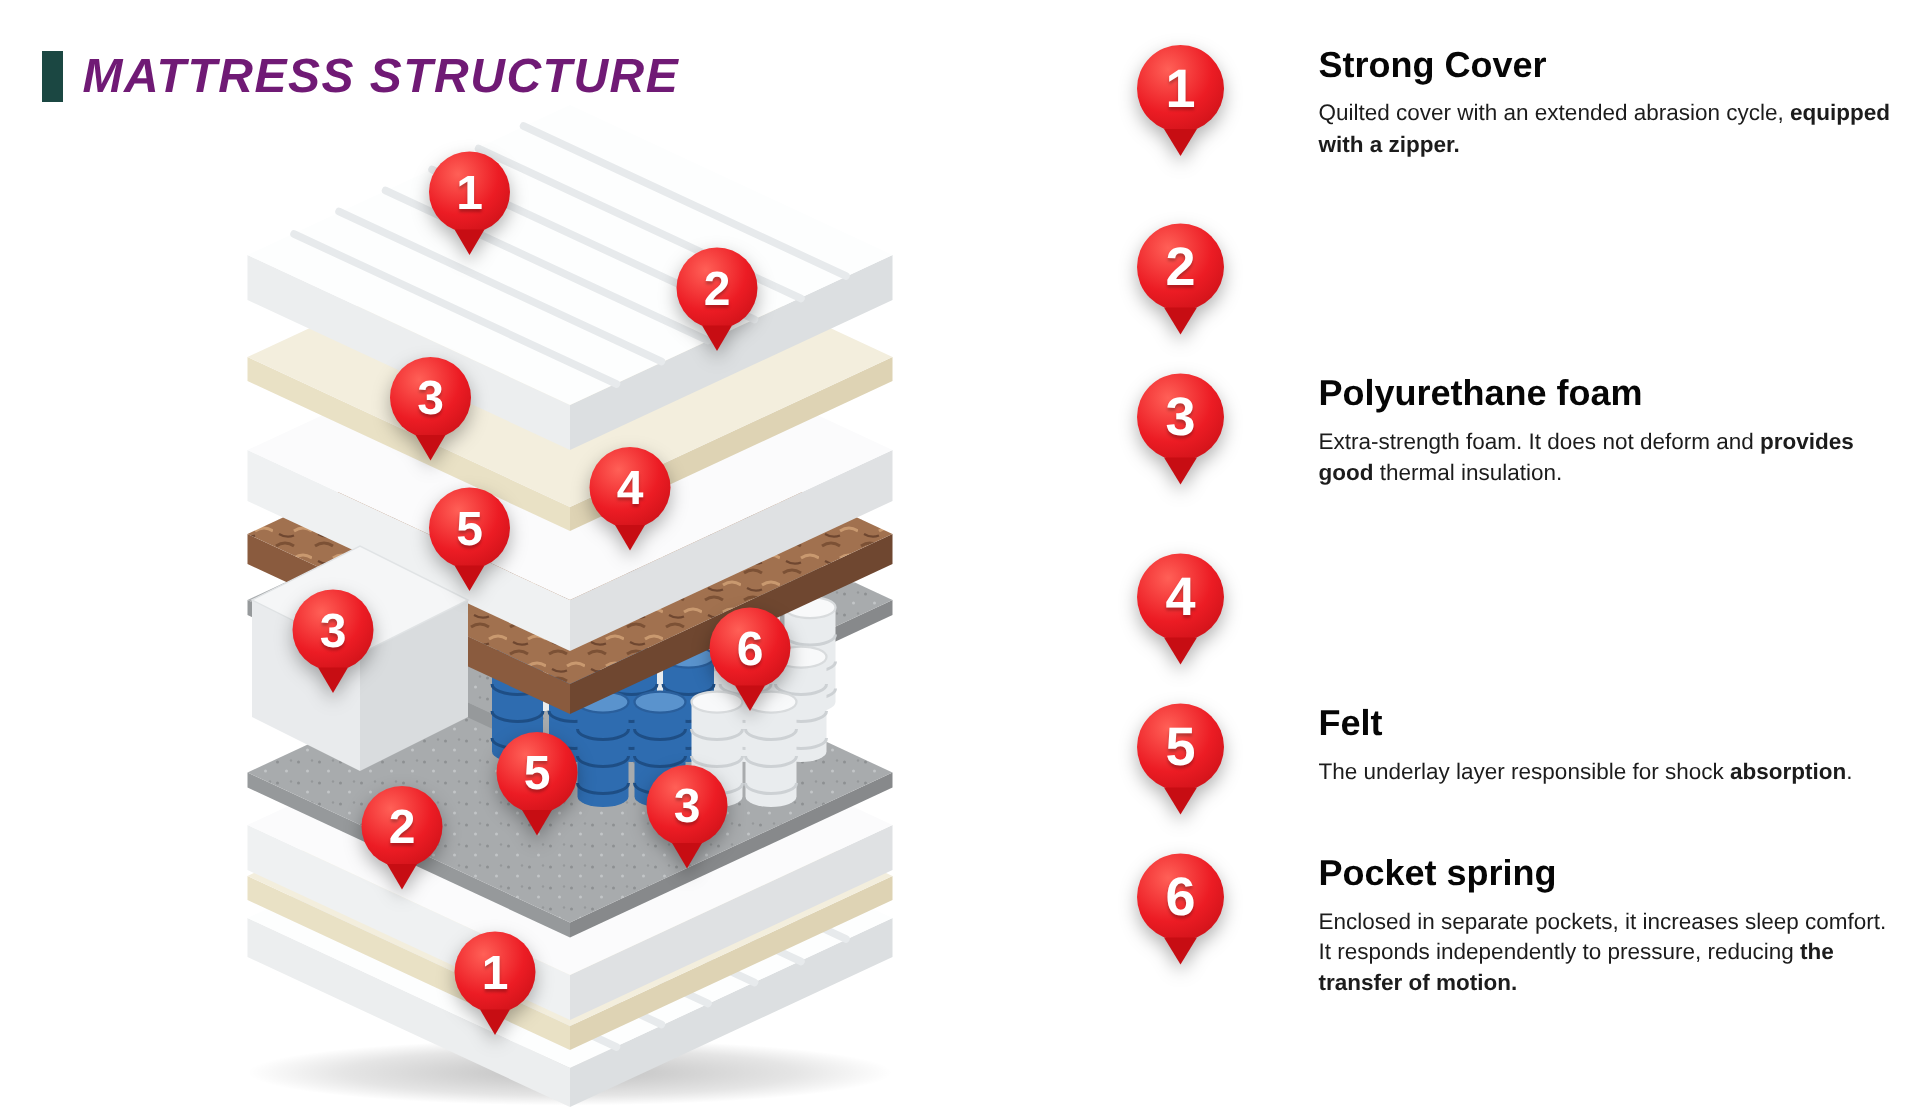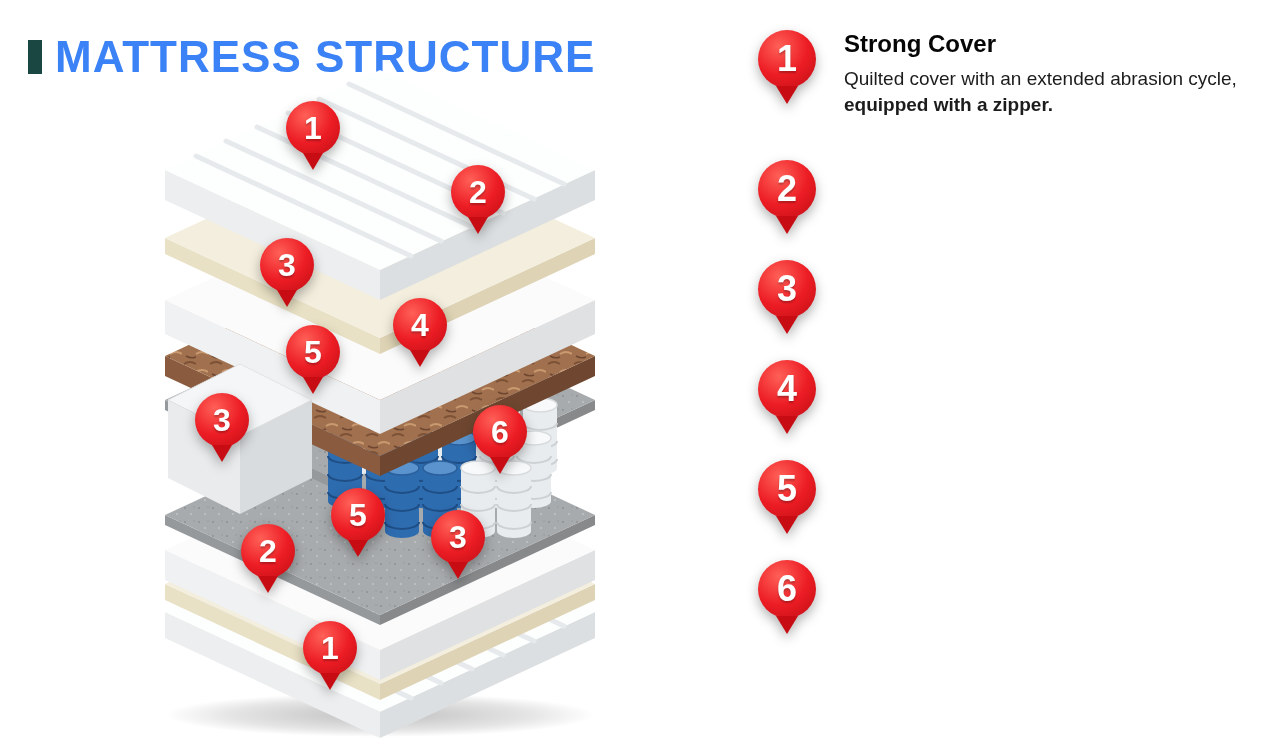--- a/index.html
+++ b/index.html
@@ -2,21 +2,21 @@
 <html><head>
 <meta charset="utf-8">
 <style>
   html,body{margin:0;padding:0;background:#fff;}
   .page{position:relative;width:1280px;height:743px;background:#ffffff;overflow:hidden;
         font-family:"Liberation Sans",sans-serif;}
 
   
   .header{position:absolute;left:28px;top:32px;display:flex;align-items:center;gap:13px;}
   .header-bar{width:14px;height:34px;background:#1b4742;}
-  .header-title{margin:0;font-size:44px;font-weight:800;letter-spacing:1px;color:#3b82f6;}
+  .header-title{margin:0;font-size:32px;font-weight:800;letter-spacing:1px;color:#701a75;font-style:italic;}
 
   
   .illustration{position:absolute;left:0;top:0;}
 
   
   .pin{width:54px;height:54px;border-radius:50%;
        background:radial-gradient(circle at 36% 28%, #ff6057 0%, #ec1c24 52%, #c00d13 100%);
        color:#fff;display:flex;align-items:center;justify-content:center;
        font-weight:bold;font-size:32px;text-shadow:0 2px 2px rgba(0,0,0,.25);
        filter:drop-shadow(0 5px 6px rgba(0,0,0,.30));}
@@ -24,23 +24,23 @@
        width:0;height:0;border:10px solid transparent;border-bottom:0;
        border-top:17px solid #c70d13;}
   .pin--abs{position:absolute;transform:translate(-50%,-50%);}
   .markers{position:absolute;inset:0;pointer-events:none;}
 
   
   .legend{position:absolute;left:758px;top:28px;width:505px;display:flex;flex-direction:column;gap:40px;}
   .legend-item{display:flex;gap:28px;}
   .pin--lg{position:relative;flex:0 0 58px;width:58px;height:58px;font-size:36px;margin-top:2px;}
   .pin--lg::after{bottom:-16px;border-width:11px;border-top-width:18px;}
-  .legend-text{width:400px;}
+  .legend-text{width:400px;margin-left:35px;}
   .legend-title{margin:2px 0 8px 0;font-size:24px;font-weight:bold;color:#060606;}
-  .legend-desc{margin:0;font-size:19px;line-height:1.38;color:#1c1c1c;}
+  .legend-desc{margin:0;font-size:15px;line-height:1.38;color:#1c1c1c;}
   .legend-desc b{font-weight:bold;}
 </style>
 </head>
 <body>
 
 <div class="page">
 
   <div class="header">
     <div class="header-bar"></div>
     <h1 class="header-title">MATTRESS STRUCTURE</h1>
@@ -184,30 +184,42 @@
         <p class="legend-desc"><span>Quilted cover with an extended abrasion cycle, </span><b>equipped with a zipper.</b></p>
       </div>
     </div>
 
     <div class="legend-item">
       <div class="pin pin--lg">2</div>
     </div>
 
     <div class="legend-item">
       <div class="pin pin--lg">3</div>
+      <div class="legend-text">
+        <h2 class="legend-title">Polyurethane foam</h2>
+        <p class="legend-desc"><span>Extra-strength foam. It does not deform and </span><b>provides good</b><span> thermal insulation.</span></p>
+      </div>
     </div>
 
     <div class="legend-item">
       <div class="pin pin--lg">4</div>
       <div class="legend-text">
       </div>
     </div>
 
     <div class="legend-item">
       <div class="pin pin--lg">5</div>
+      <div class="legend-text">
+        <h2 class="legend-title">Felt</h2>
+        <p class="legend-desc"><span>The underlay layer responsible for shock </span><b>absorption</b><span>.</span></p>
+      </div>
     </div>
 
     <div class="legend-item">
       <div class="pin pin--lg">6</div>
+      <div class="legend-text">
+        <h2 class="legend-title">Pocket spring</h2>
+        <p class="legend-desc"><span>Enclosed in separate pockets, it increases sleep comfort. It responds independently to pressure, reducing </span><b>the transfer of motion.</b></p>
+      </div>
     </div>
 
   </div>
 </div>
 
 </body></html>

